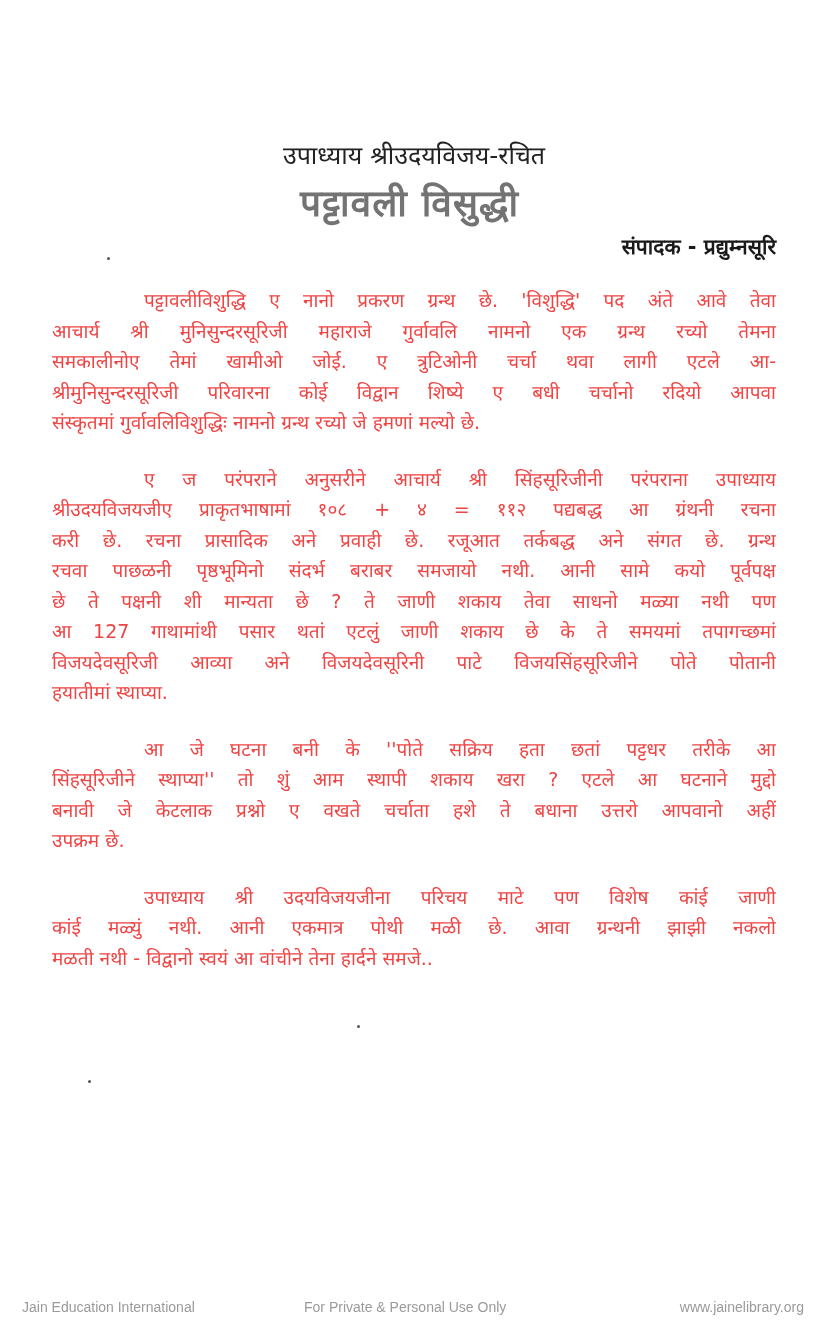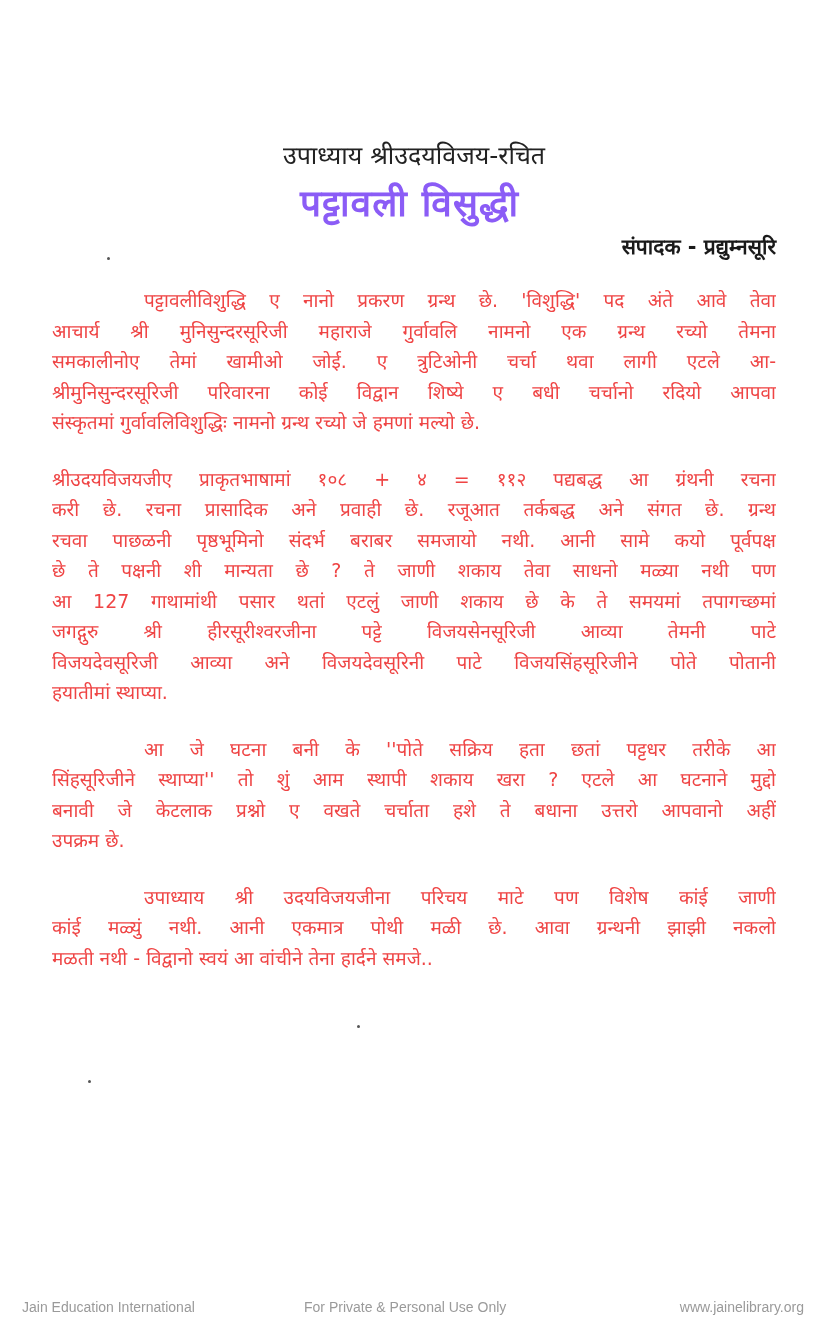--- a/index.html
+++ b/index.html
@@ -9,21 +9,21 @@
       font-family: "DejaVu Sans", "Liberation Sans", sans-serif;
     }
     .page { position: absolute; left: 0; top: 0; width: 828px; height: 1338px; }
     .subtitle {
       position: absolute; left: 0; width: 828px; top: 138px;
       text-align: center; font-size: 25px; line-height: 36px; color: #222;
     }
     .title {
       position: absolute; left: 0; width: 819px; top: 178px;
       text-align: center; font-size: 37px; font-weight: bold; line-height: 52px;
-      letter-spacing: 1px; color: #8b5cf6;
+      letter-spacing: 1px; color: #737373;
     }
     .editor {
       position: absolute; right: 52px; top: 230px;
       font-size: 21px; font-weight: bold; line-height: 34px; color: #1a1a1a;
     }
     .body-text {
       position: absolute; left: 52px; width: 724px; top: 285px;
       font-size: 19px; line-height: 30.5px; color: #ef4444;
     }
     .para { margin: 0 0 26px 0; text-align: justify; text-align-last: left; }
@@ -54,26 +54,26 @@
 
   <div class="body-text">
     <p class="para">
       <span class="line indent">पट्टावलीविशुद्धि ए नानो प्रकरण ग्रन्थ छे. 'विशुद्धि' पद अंते आवे तेवा</span>
       <span class="line">आचार्य श्री मुनिसुन्दरसूरिजी महाराजे गुर्वावलि नामनो एक ग्रन्थ रच्यो तेमना</span>
       <span class="line">समकालीनोए तेमां खामीओ जोई. ए त्रुटिओनी चर्चा थवा लागी एटले आ-</span>
       <span class="line">श्रीमुनिसुन्दरसूरिजी परिवारना कोई विद्वान शिष्ये ए बधी चर्चानो रदियो आपवा</span>
       <span class="line last">संस्कृतमां गुर्वावलिविशुद्धिः नामनो ग्रन्थ रच्यो जे हमणां मल्यो छे.</span>
     </p>
     <p class="para">
+      <span class="line indent">ए ज परंपराने अनुसरीने आचार्य श्री सिंहसूरिजीनी परंपराना उपाध्याय</span>
       <span class="line">श्रीउदयविजयजीए प्राकृतभाषामां १०८ + ४ = ११२ पद्यबद्ध आ ग्रंथनी रचना</span>
       <span class="line">करी छे. रचना प्रासादिक अने प्रवाही छे. रजूआत तर्कबद्ध अने संगत छे. ग्रन्थ</span>
       <span class="line">रचवा पाछळनी पृष्ठभूमिनो संदर्भ बराबर समजायो नथी. आनी सामे कयो पूर्वपक्ष</span>
       <span class="line">छे ते पक्षनी शी मान्यता छे ? ते जाणी शकाय तेवा साधनो मळ्या नथी पण</span>
       <span class="line">आ 127 गाथामांथी पसार थतां एटलुं जाणी शकाय छे के ते समयमां तपागच्छमां</span>
-      <span class="line">जगद्गुरु श्री हीरसूरीश्वरजीना पट्टे विजयसेनसूरिजी आव्या तेमनी पाटे</span>
       <span class="line">विजयदेवसूरिजी आव्या अने विजयदेवसूरिनी पाटे विजयसिंहसूरिजीने पोते पोतानी</span>
       <span class="line last">हयातीमां स्थाप्या.</span>
     </p>
     <p class="para">
       <span class="line indent">आ जे घटना बनी के ''पोते सक्रिय हता छतां पट्टधर तरीके आ</span>
       <span class="line">सिंहसूरिजीने स्थाप्या'' तो शुं आम स्थापी शकाय खरा ? एटले आ घटनाने मुद्दो</span>
       <span class="line">बनावी जे केटलाक प्रश्नो ए वखते चर्चाता हशे ते बधाना उत्तरो आपवानो अहीं</span>
       <span class="line last">उपक्रम छे.</span>
     </p>
     <p class="para">

